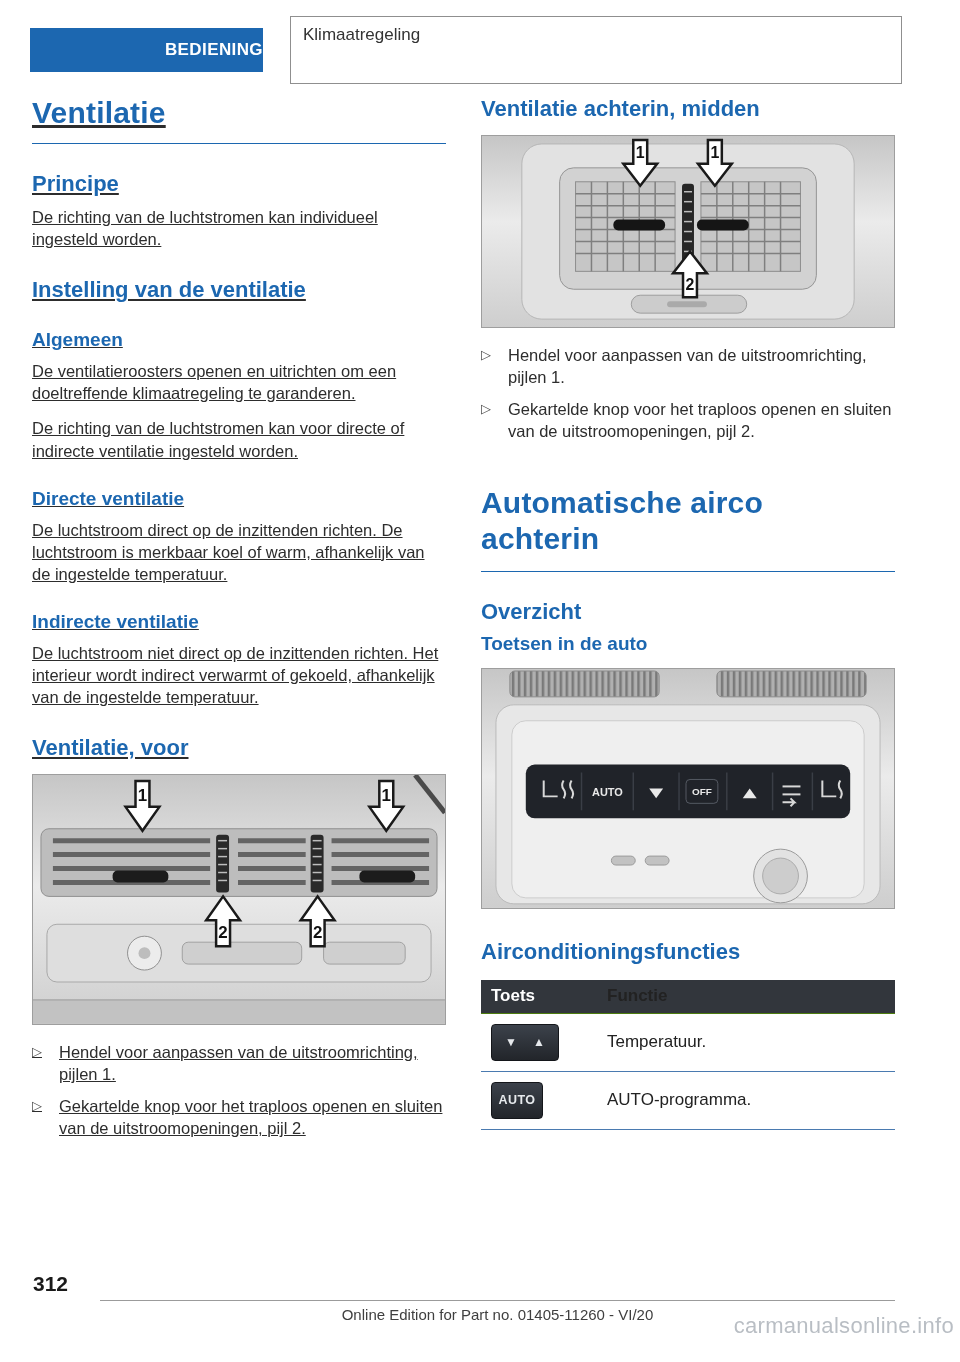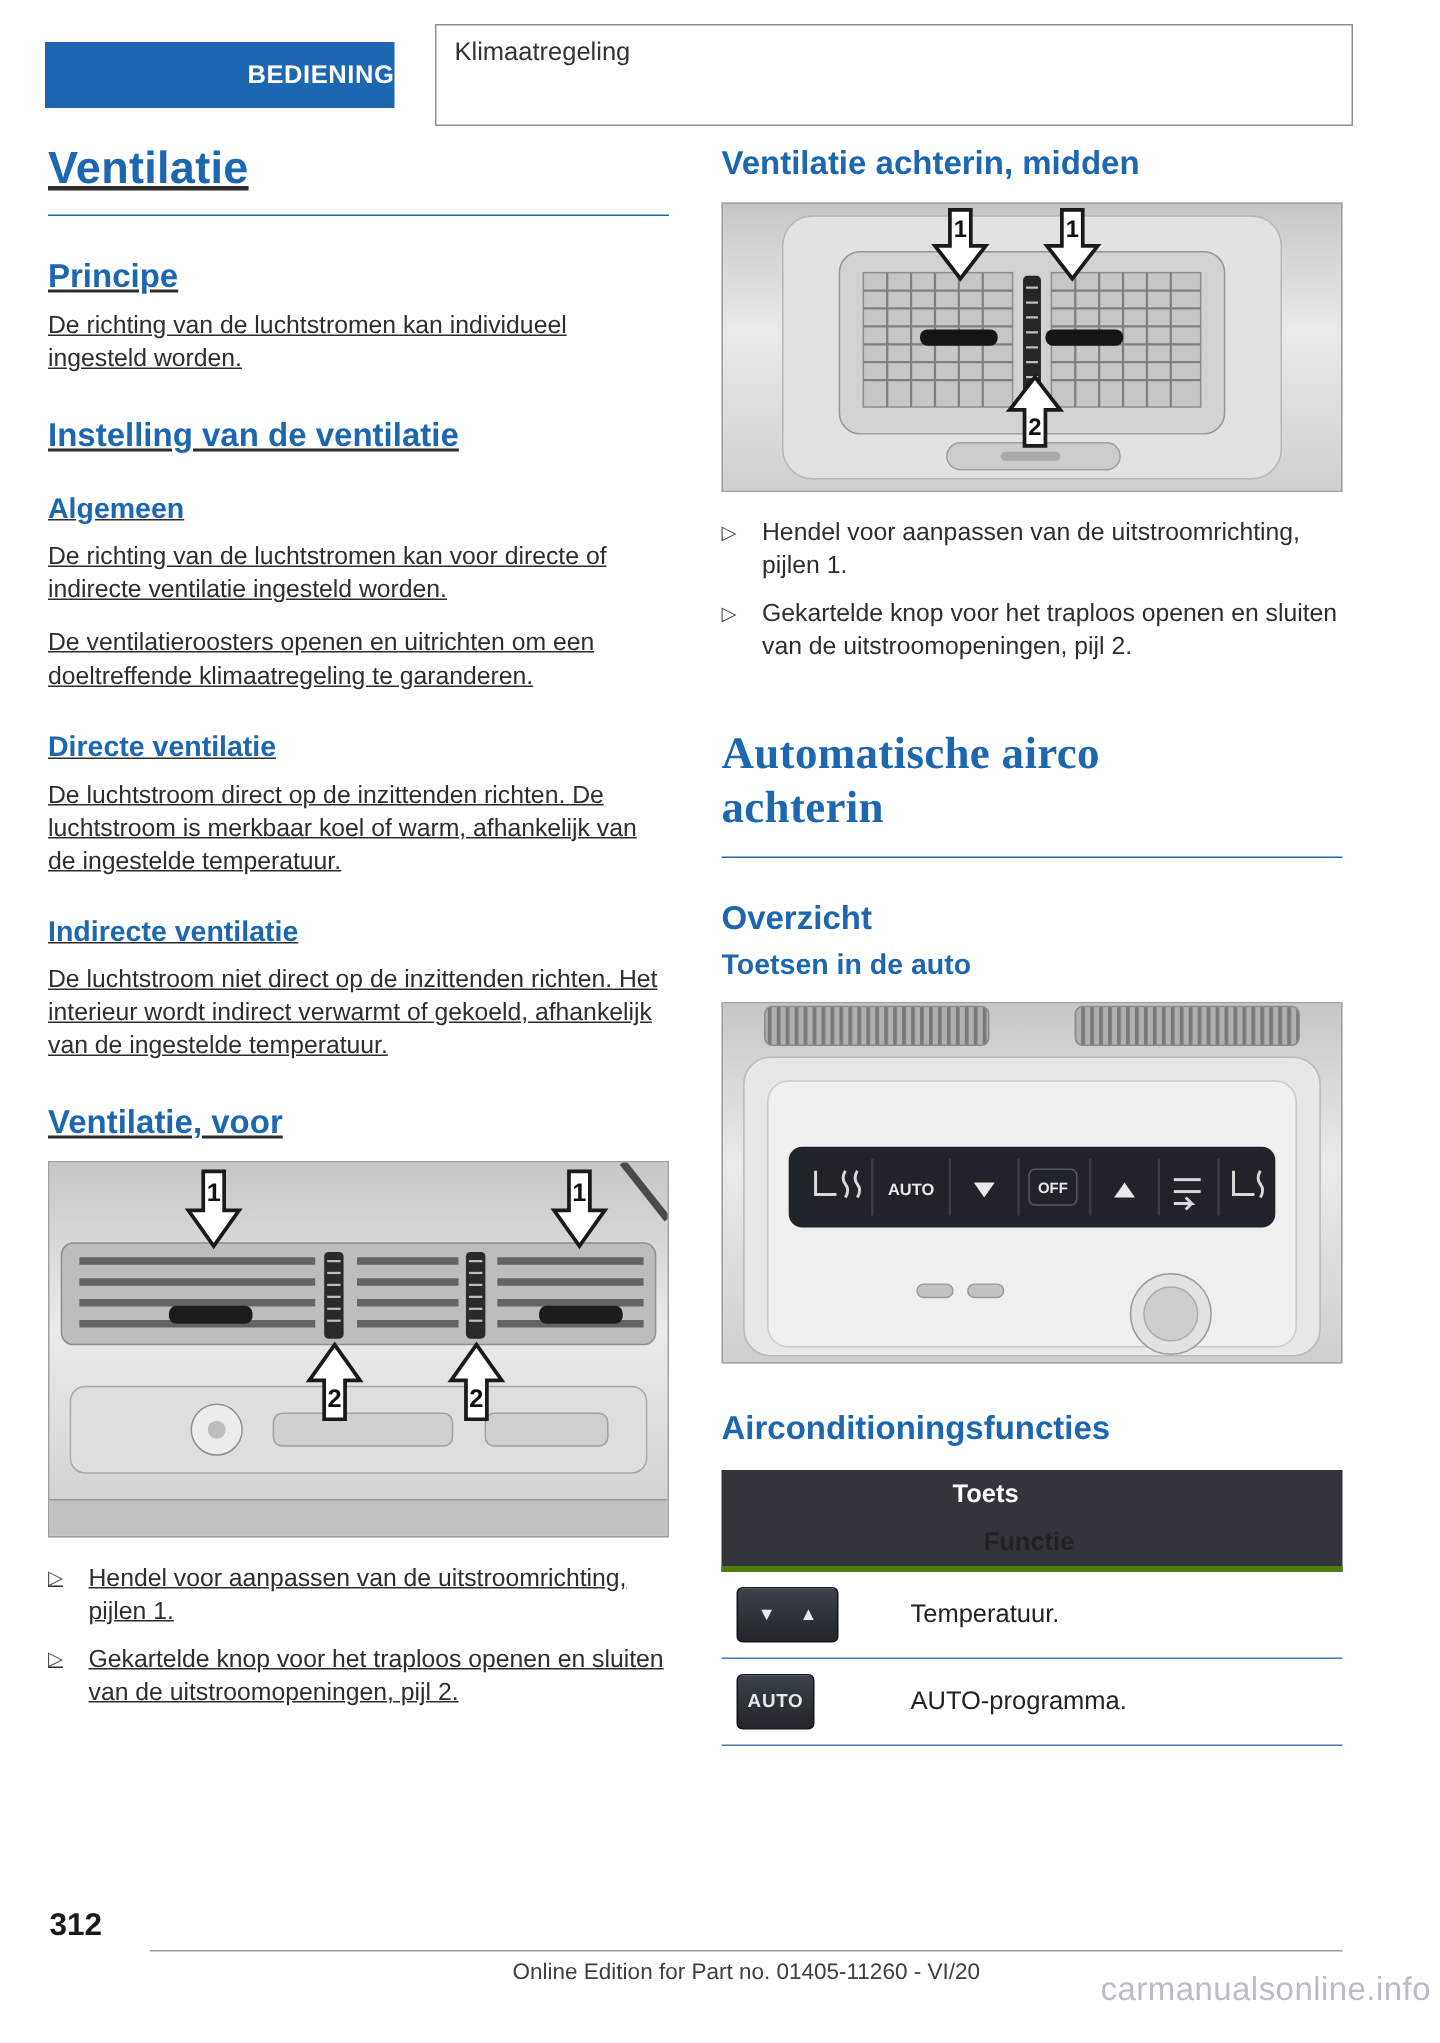--- a/index.html
+++ b/index.html
@@ -23,21 +23,21 @@
 
   
   .col{ position:absolute; top:96px; width:414px; }
   .col.left{ left:32px;text-decoration:underline; }
   .col.right{ left:481px; }
 
   .h1{
     font-size:30px; font-weight:bold; color:var(--accent);
     padding-bottom:13px; border-bottom:1px solid var(--accent); letter-spacing:.2px;
   }
-  .h1 .wrapnarrow{ display:block; max-width:330px; line-height:1.22;font-family:Liberation Serif, serif; }
+  .h1 .wrapnarrow{ display:block; max-width:330px; line-height:1.22; }
   .h2{ font-size:22px; font-weight:bold; color:var(--accent); margin-top:27px; }
   .h3{ font-size:19px; font-weight:bold; color:var(--accent); margin-top:26px; }
   p{ font-size:16.5px; line-height:1.34; color:var(--ink); margin-top:9px; }
   p + p { margin-top:13px; }
 
   .fig{
     margin-top:13px; border:1px solid #9e9e9e; background:#dcdcdc; line-height:0;
   }
   .fig svg{ display:block; width:100%; height:auto; }
 
@@ -46,21 +46,21 @@
   .bmark{ flex:0 0 27px; color:#4a4a4a; font-size:13px; padding-top:3px; }
   .btext{ font-size:16.5px; line-height:1.34; color:var(--ink); }
 
   .gap-lg{ margin-top:42px; }
 
   
   .table{ margin-top:15px; width:414px; }
   .trow{ display:flex; border-bottom:1px solid #4a7ab0; min-height:58px; align-items:center; }
   .trow.thead{
     background:#32363c; color:#ffffff; font-weight:bold; font-size:17px;
-    min-height:34px; border-bottom:4px solid #4d7c0f;flex-direction:column;
+    min-height:34px; border-bottom:1px solid #4d7c0f;
   }
   .tc1{ width:126px; padding:8px 10px; }
   .tc2{ flex:1; padding:8px 4px 8px 0; font-size:17px; color:#222; }
   .trow.thead .tc1, .trow.thead .tc2{ padding-top:6px; padding-bottom:6px; }
   .key-btn{
     display:inline-flex; align-items:center; justify-content:center;
     height:37px; border-radius:4px; border:1px solid #14161a;
     background:linear-gradient(#3c424b,#22252a); color:#e6e9ec;
   }
   .key-btn.temp{ width:68px; gap:16px; font-size:12px; }
@@ -96,22 +96,22 @@
 
 <div class="col left">
   <div class="h1">Ventilatie</div>
 
   <div class="h2">Principe</div>
   <p>De richting van de luchtstromen kan individueel ingesteld worden.</p>
 
   <div class="h2">Instelling van de ventilatie</div>
 
   <div class="h3">Algemeen</div>
+  <p>De ventilatieroosters openen en uitrichten om een doeltreffende klimaatregeling te garanderen.</p>
   <p>De richting van de luchtstromen kan voor directe of indirecte ventilatie ingesteld worden.</p>
-  <p>De ventilatieroosters openen en uitrichten om een doeltreffende klimaatregeling te garanderen.</p>
 
   <div class="h3">Directe ventilatie</div>
   <p>De luchtstroom direct op de inzittenden richten. De luchtstroom is merkbaar koel of warm, afhankelijk van de ingestelde temperatuur.</p>
 
   <div class="h3">Indirecte ventilatie</div>
   <p>De luchtstroom niet direct op de inzittenden richten. Het interieur wordt indirect verwarmt of gekoeld, afhankelijk van de ingestelde temperatuur.</p>
 
   <div class="h2">Ventilatie, voor</div>
 
   <div class="fig">

